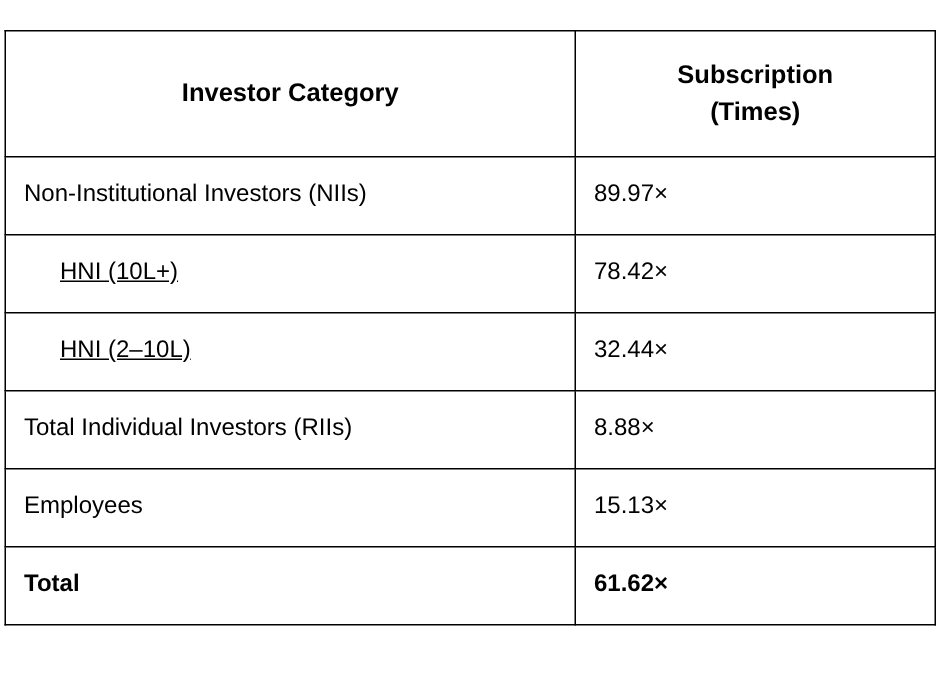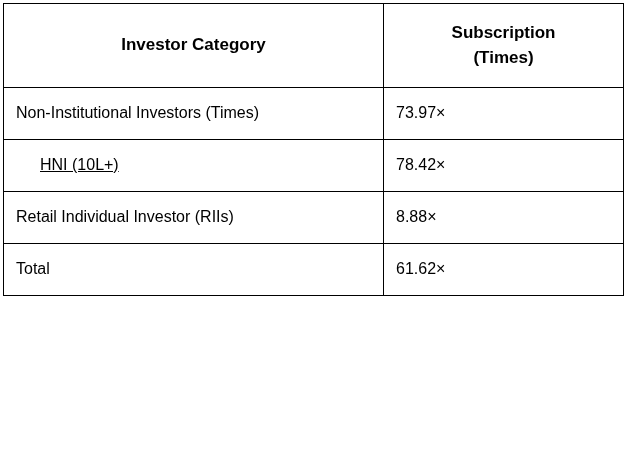--- a/index.html
+++ b/index.html
@@ -10,21 +10,21 @@
   body {
     width: 629px;
     height: 451px;
     font-family: "Liberation Sans", sans-serif;
     color: #000000;
     overflow: hidden;
   }
   .table-wrap {
     position: absolute;
     left: 3px;
-    top: 3px;
+    top: 20px;
     width: 620px;
   }
   table.subscription-table {
     border-collapse: collapse;
     width: 620px;
     table-layout: fixed;
   }
   table.subscription-table th,
   table.subscription-table td {
     border: 1px solid #000000;
@@ -54,21 +54,21 @@
     text-align: left;
   }
   tbody td.val {
     text-align: left;
   }
   tbody tr.indented td.cat {
     padding-left: 36px;
     text-decoration: underline;
   }
   tbody tr.total-row td {
-    font-weight: normal;
+    font-weight: bold;
   }
 </style>
 </head>
 <body>
 
 <div class="table-wrap">
   <table class="subscription-table">
     <colgroup>
       <col class="col-category">
       <col class="col-value">
@@ -77,30 +77,38 @@
       <tr>
         <th>Investor Category</th>
         <th>
           <div>Subscription</div>
           <div>(Times)</div>
         </th>
       </tr>
     </thead>
     <tbody id="table-body">
         <tr>
-          <td class="cat">Non-Institutional Investors (Times)</td>
-          <td class="val">73.97×</td>
+          <td class="cat">Non-Institutional Investors (NIIs)</td>
+          <td class="val">89.97×</td>
         </tr>
         <tr class="indented">
           <td class="cat">HNI (10L+)</td>
           <td class="val">78.42×</td>
         </tr>
+        <tr class="indented">
+          <td class="cat">HNI (2–10L)</td>
+          <td class="val">32.44×</td>
+        </tr>
         <tr>
-          <td class="cat">Retail Individual Investor (RIIs)</td>
+          <td class="cat">Total Individual Investors (RIIs)</td>
           <td class="val">8.88×</td>
+        </tr>
+        <tr>
+          <td class="cat">Employees</td>
+          <td class="val">15.13×</td>
         </tr>
         <tr class=" total-row">
           <td class="cat">Total</td>
           <td class="val">61.62×</td>
         </tr>
       </tbody>
   </table>
 </div>
 
 </body></html>

